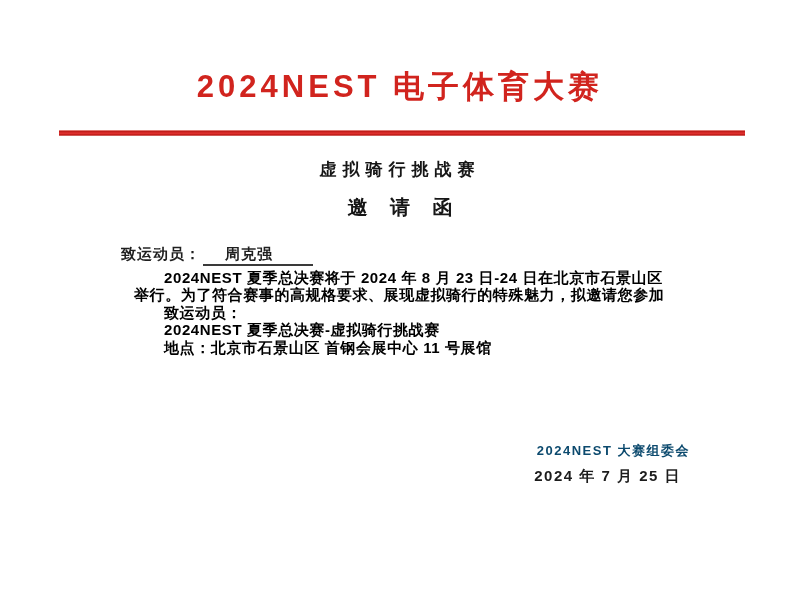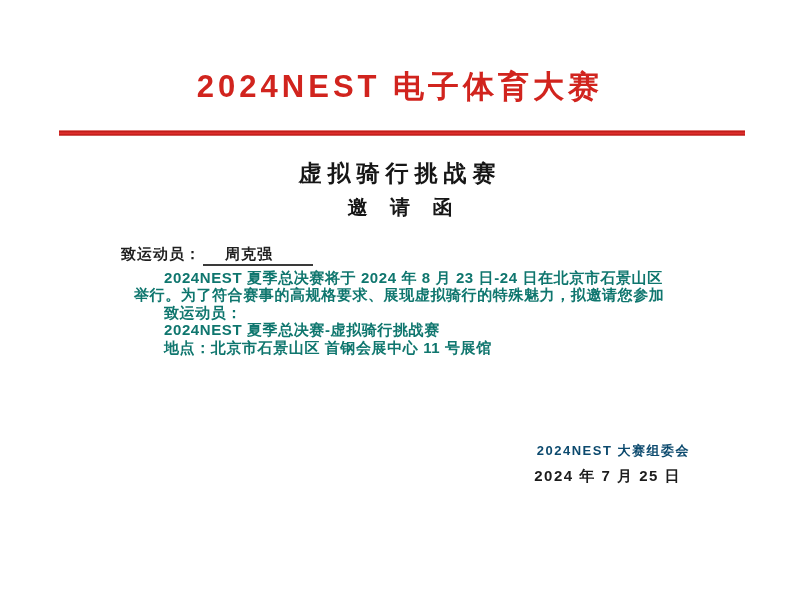--- a/index.html
+++ b/index.html
@@ -19,21 +19,21 @@
     color:#d1241e;
   }
   .rule {
     position:absolute; top:130px; left:59px;
     width:686px; height:6px;
     background:linear-gradient(180deg,#f2a6a0 0%,#c21d1a 25%,#e23230 55%,#b81512 85%,#eab4b0 100%);
   }
   .event-name {
     position:absolute; top:158px; left:0; width:800px;
     text-align:center;
-    font-size:23px; font-weight:700;
+    font-size:17px; font-weight:700;
     letter-spacing:6px; color:#161616;
   }
   .letter-heading {
     position:absolute; top:194px; left:0; width:800px;
     text-align:center;
     font-size:20px; font-weight:700;
     word-spacing:17px; color:#161616;
   }
   .recipient {
     position:absolute; top:245px; left:121px;
@@ -46,21 +46,21 @@
     padding-left:22px;
     margin-left:2px;
     border-bottom:2px solid #3a3a3a;
     box-sizing:border-box;
     font-weight:700;
   }
   .letter-body {
     position:absolute; top:269px; left:134px; width:556px;
     font-size:15px; font-weight:600;
     line-height:17.4px; letter-spacing:0.6px;
-    color:#0f766e;
+    color:#000000;
     white-space:nowrap;
   }
   .letter-body .line.indent { text-indent:2em; }
   .sig-org {
     position:absolute; top:442px; right:110px;
     font-size:13px; font-weight:600; letter-spacing:1.5px;
     color:#0c4a6e; white-space:nowrap;
   }
   .sig-date {
     position:absolute; top:467px; right:119px;

